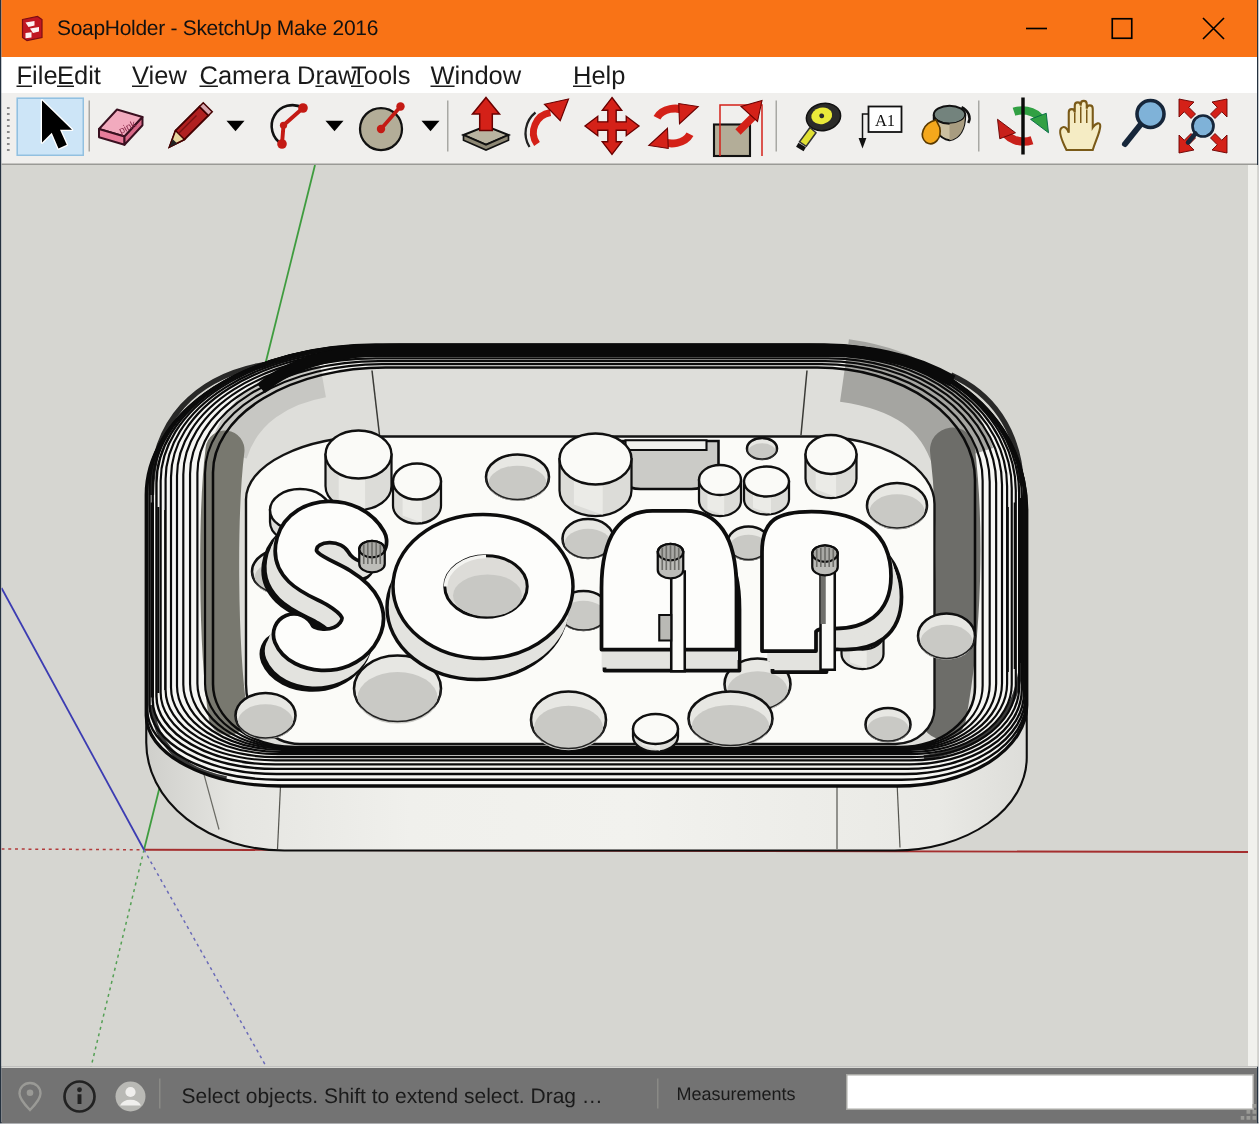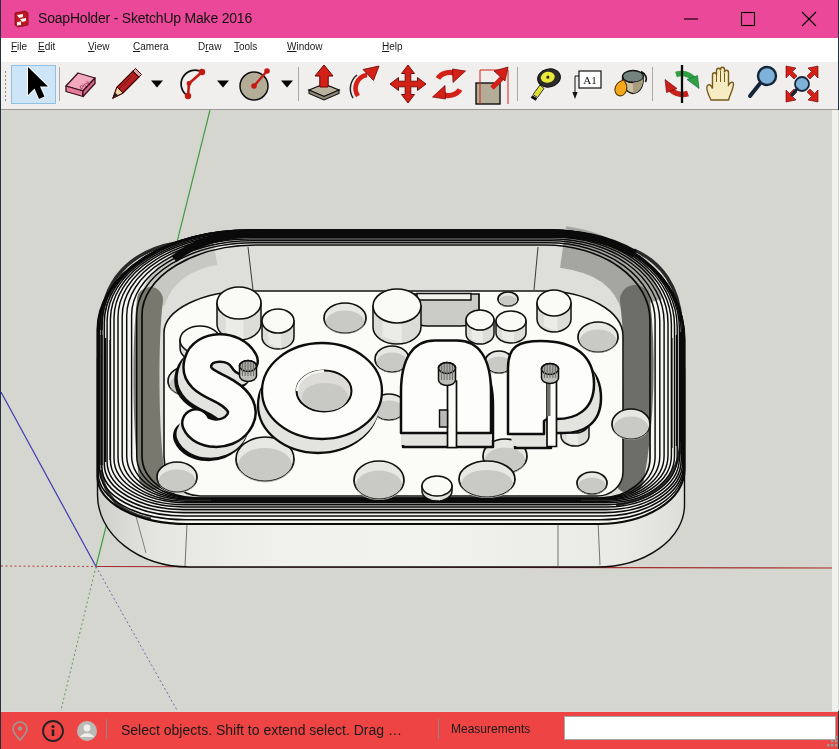--- a/index.html
+++ b/index.html
@@ -1,29 +1,29 @@
 <!DOCTYPE html>
 <html><head><meta charset="utf-8"><style>
 *{margin:0;padding:0;box-sizing:border-box}
 html,body{width:839px;height:749px;overflow:hidden;font-family:"Liberation Sans",sans-serif;background:#fff}
 .win{width:839px;height:749px;position:relative;border-left:1px solid #24313f;border-right:1px solid #24313f;border-bottom:1px solid #24313f;background:#fff}
-.titlebar{position:absolute;left:0;top:0;width:100%;height:38px;background:#ec4899}
+.titlebar{position:absolute;left:0;top:0;width:100%;height:38px;background:#f97316}
 .titlebar .ticon{position:absolute;left:12px;top:10px}
 .titlebar .ttext{position:absolute;left:37px;top:10px;font-size:14px;letter-spacing:-0.2px;color:#111}
 .wbtn{position:absolute;top:0;height:38px;width:46px}
-.menubar{position:absolute;left:0;top:38px;width:100%;height:24px;background:#fff;font-size:10px;color:#1a1a1a}
+.menubar{position:absolute;left:0;top:38px;width:100%;height:24px;background:#fff;font-size:17px;color:#1a1a1a}
 .menubar span{position:absolute;top:3px}
 .menubar u{text-decoration:underline}
 .toolbar{position:absolute;left:0;top:62px;width:100%;height:48px;background:#f0efed;border-bottom:1px solid #9a9a96}
 .grip{position:absolute;left:3px;top:8px;width:3px;height:32px;background-image:radial-gradient(circle,#888 35%,transparent 40%);background-size:3px 4px}
 .selbtn{position:absolute;left:10px;top:3px;width:45px;height:39px;background:#cde5f7;border:1px solid #92c0e0}
 .ti{position:absolute;top:1px}
 .sep{position:absolute;top:5px;width:1px;height:34px;background:#a8a8a4}
 .viewport{position:absolute;left:0;top:110px;width:839px;height:601px;background:#d6d6d1}
-.statusbar{position:absolute;left:0;top:711px;width:100%;height:38px;background:#ef4444;border-top:1px solid #d8d8d4}
+.statusbar{position:absolute;left:0;top:711px;width:100%;height:38px;background:#737373;border-top:1px solid #d8d8d4}
 .sb-ic{position:absolute;top:6px}
 .sb-text{position:absolute;left:120px;top:10px;font-size:14px;color:#1a1a1a}
 .sb-meas{position:absolute;left:450px;top:10px;font-size:12px;color:#1a1a1a}
 .sb-input{position:absolute;left:563px;top:4px;width:272px;height:24px;background:#fff;border:1px solid #a8a8a4}
 .sb-sep{position:absolute;top:7px;width:1px;height:20px;background:#8a8a86}
 </style></head><body>
 <div class="win">
   <div class="titlebar">
     <svg class="ticon" width="17" height="18" viewBox="0 0 17 18">
       <path d="M 2,3 L 12,1 L 15,3 L 15,15 L 5,17 L 2,15 Z" fill="#c01722" stroke="#7a0d14" stroke-width="0.8"></path>

